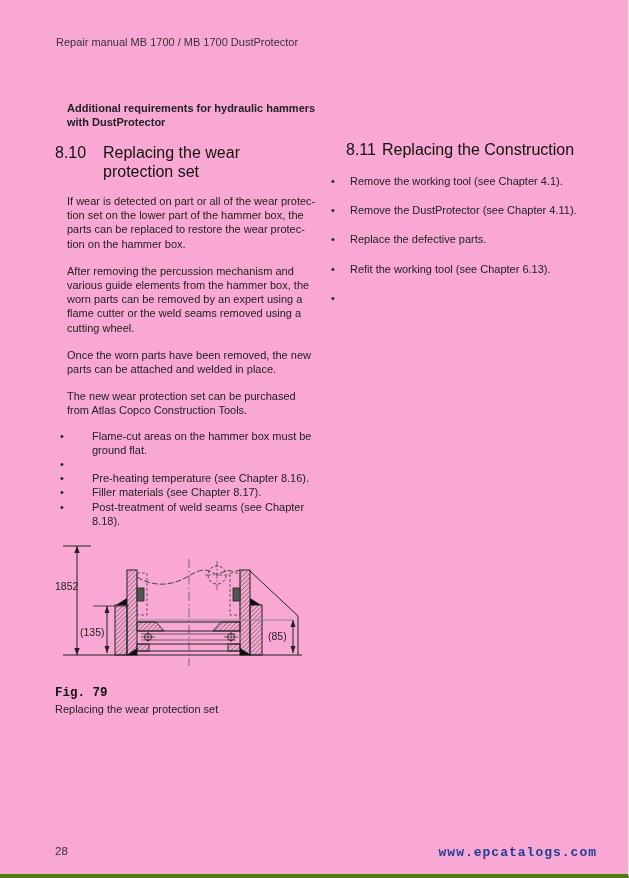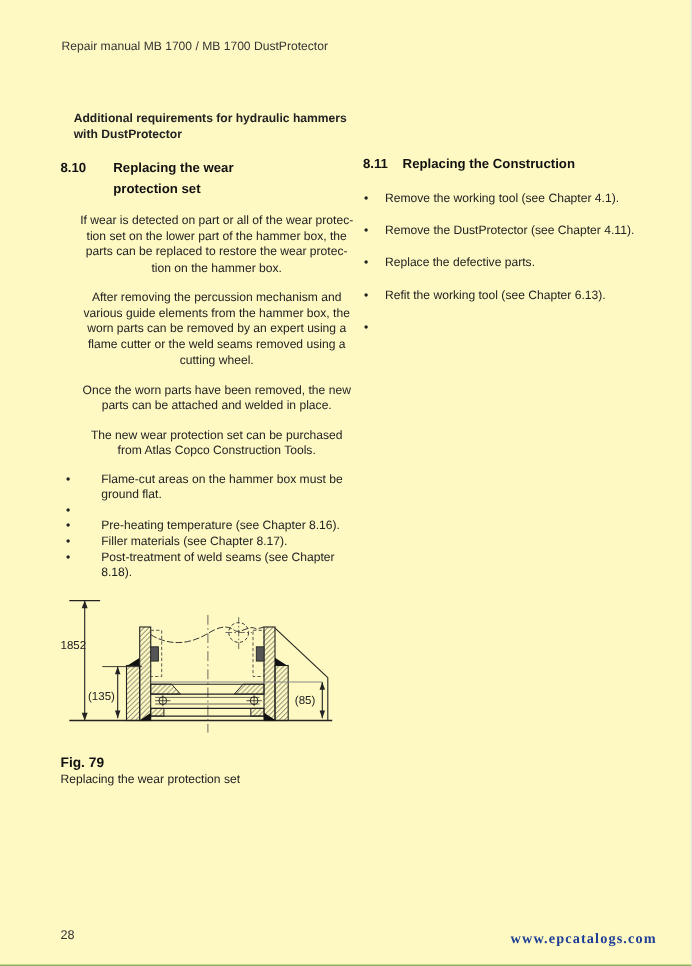--- a/index.html
+++ b/index.html
@@ -1,44 +1,44 @@
 <!DOCTYPE html>
 <html><head>
 <meta charset="utf-8">
 <style>
   html,body{margin:0;padding:0;background:#ffffff;}
   #page{
-    position:relative;width:629px;height:878px;background:#fef9c3;
+    position:relative;width:629px;height:878px;background:#f9a8d4;
     font-family:"Liberation Sans", sans-serif;color:#2b2b2b;overflow:hidden;
-    border-right:1px solid #e4e4e4;border-bottom:1px solid #4d7c0f;box-sizing:border-box;
+    border-right:1px solid #e4e4e4;border-bottom:4px solid #4d7c0f;box-sizing:border-box;
   }
   .pre{white-space:pre-line;margin-left:12px;}
   
   .doc-header{position:absolute;left:56px;top:36px;font-size:11px;color:#333;}
   
   .col-left{position:absolute;left:55px;top:101px;width:272px;}
   .col-right{position:absolute;left:330px;top:140px;width:285px;}
   .intro-note{font-weight:bold;font-size:11px;line-height:14px;color:#222;}
-  .section-heading{display:flex;font-weight:bold;color:#111;margin-top:14px;
-    font-size:12px;line-height:19px;}
+  .section-heading{display:flex;font-weight:normal;color:#111;margin-top:14px;
+    font-size:16px;line-height:19px;}
   .section-heading .num{width:36px;flex:0 0 36px;}
-  .para{font-size:11px;line-height:14.2px;margin-top:13px;color:#222;text-align:center;}
+  .para{font-size:11px;line-height:14.2px;margin-top:13px;color:#222;}
   .bullet-list{margin-top:11px;}
   .bullet-row{display:flex;font-size:11px;line-height:14.2px;color:#222;}
   .bullet-row .dot{flex:0 0 20px;text-align:left;padding-left:5px;}
   .col-right .bullet-row{margin-top:15px;}
   .col-right .bullet-row .dot{flex:0 0 19px;padding-left:1px;}
   
   .fig-caption{position:absolute;left:55px;top:686px;}
-  .fig-label{font-weight:bold;font-size:12.5px;color:#111;}
+  .fig-label{font-weight:bold;font-size:12.5px;color:#111;font-family:Liberation Mono, monospace;}
   .fig-text{font-size:11px;margin-top:3px;color:#222;}
   
   .page-number{position:absolute;left:55px;top:845px;font-size:11.5px;color:#333;}
   .watermark{position:absolute;right:31px;top:845px;
-    font-family:Liberation Serif, serif;font-weight:bold;
+    font-family:Liberation Mono, monospace;font-weight:bold;
     font-size:13px;letter-spacing:1px;text-align:right;}
   
   .fig-svg{position:absolute;left:55px;top:543px;}
   .fig-svg text{font-family:"Liberation Sans", sans-serif;font-size:10.5px;fill:#222;}
 </style>
 </head>
 <body>
 
 <div id="page">
 
@@ -87,21 +87,21 @@
       </div>
       <div class="bullet-row">
         <span class="dot">•</span>
         <span class="pre">Post-treatment of weld seams (see Chapter
 8.18).</span>
       </div>
     </div>
   </div>
 
   <div class="col-right">
-    <div class="section-heading" style="margin-top:0;">
+    <div class="section-heading" style="margin-top:0;margin-left:16px;">
       <span class="num">8.11</span>
       <span>Replacing the Construction</span>
     </div>
     <div class="bullet-row">
       <span class="dot">•</span>
       <span>Remove the working tool (see Chapter 4.1).</span>
     </div>
     <div class="bullet-row">
       <span class="dot">•</span>
       <span>Remove the DustProtector (see Chapter 4.11).</span>

